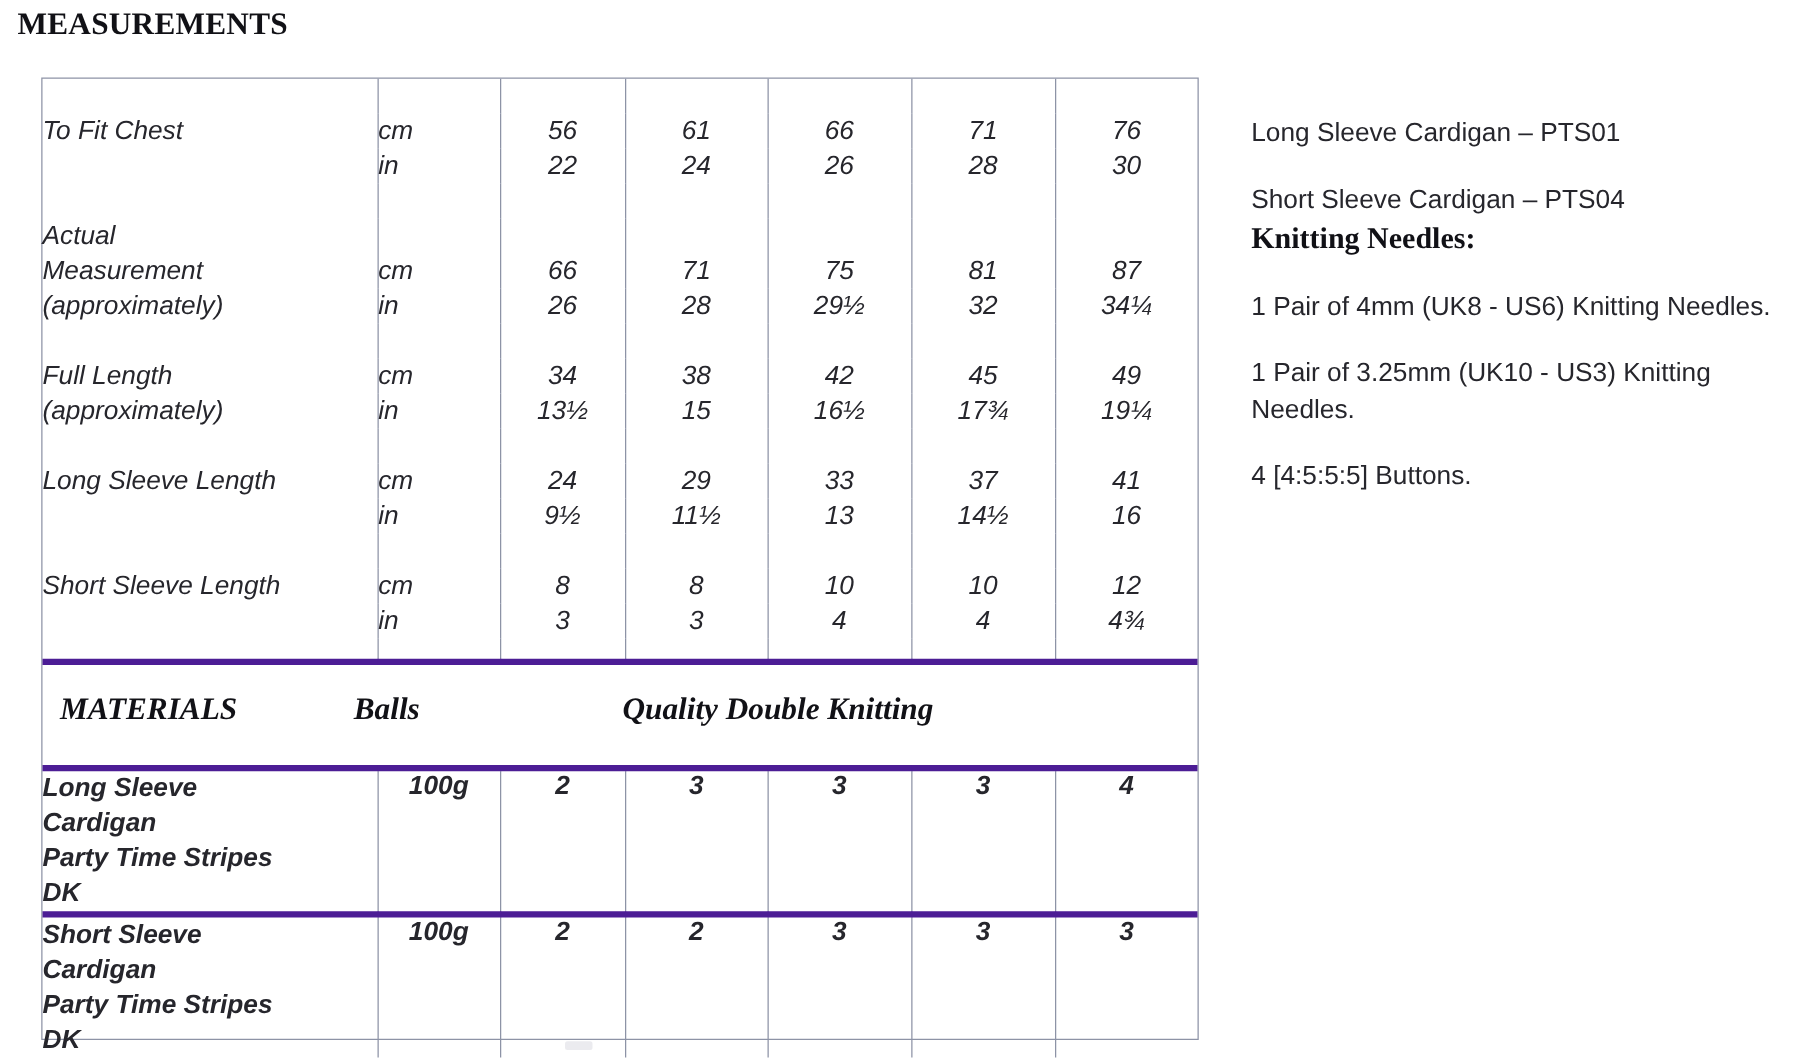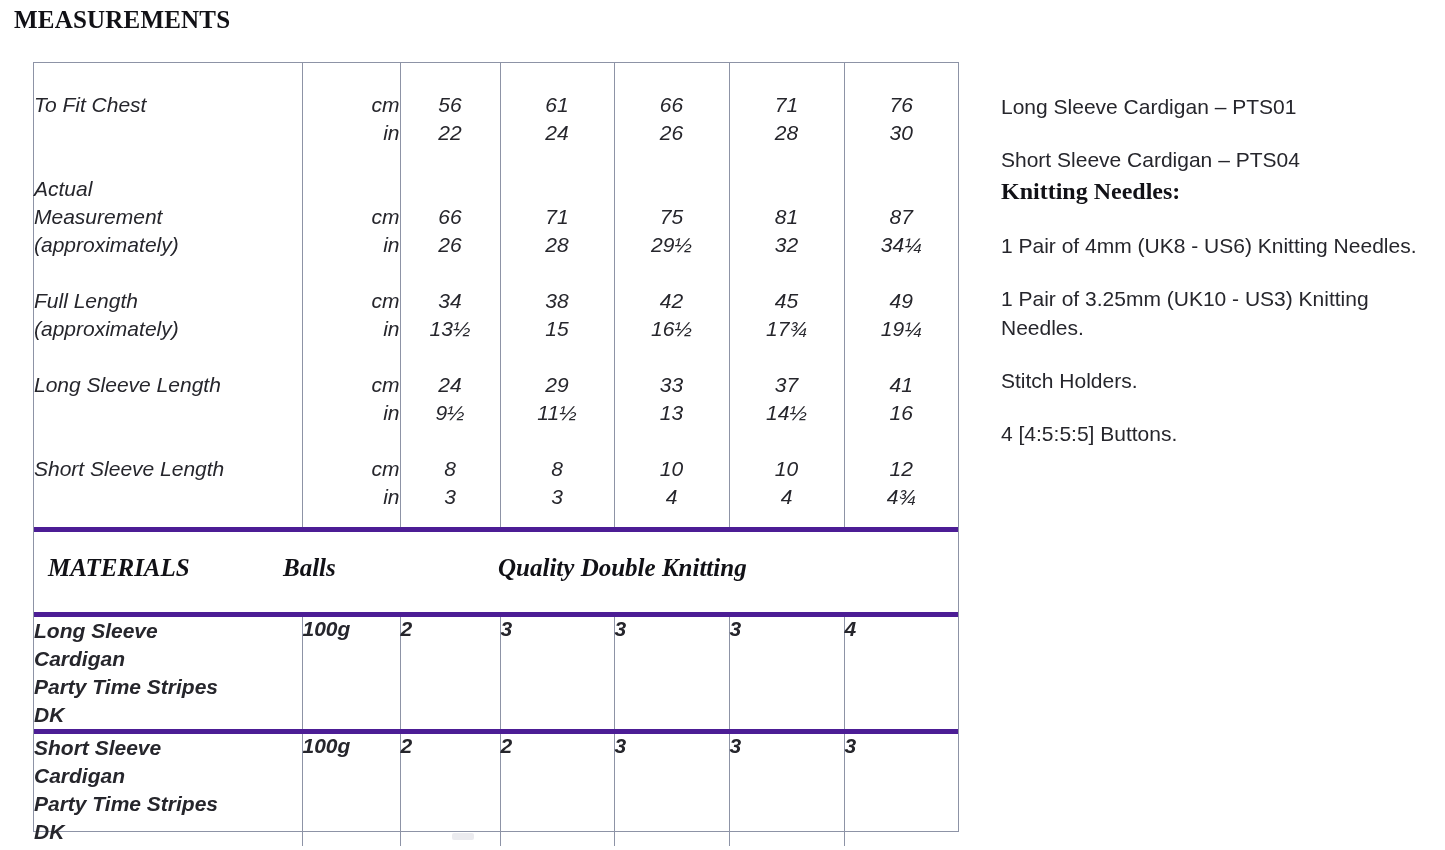--- a/index.html
+++ b/index.html
@@ -63,21 +63,21 @@
 
   .vline-l { border-left: 1px solid #8d93a6; }
   .hline-t { border-top: 5px solid #4c1d95; }
 
   
   .meas-cell {
     padding: 0 0 0 14px;
     line-height: 28px;
   }
   .meas-unit {
-    text-align: right;
+    text-align: left;
     line-height: 28px;
   }
   .meas-val {
     text-align: center;
     line-height: 28px;
   }
   .spacer-row td { height: 28px; }
 
   
   .mat-band {
@@ -104,21 +104,21 @@
     padding: 4px 0 6px 14px;
     font-weight: bold;
     font-size: 20px;
     line-height: 28px;
     color: #111116;
   }
   .prod-weight,
   .prod-num {
     font-weight: bold;
     font-size: 20px;
-    text-align: left;
+    text-align: center;
     vertical-align: bottom;
     padding-bottom: 8px;
     color: #111116;
   }
   .artifact {
     position: absolute;
     left: 418px;
     top: 770px;
     width: 22px;
     height: 7px;
@@ -365,15 +365,14 @@
   <div class="artifact"></div>
 </div>
 
 <div class="info-panel">
   <div class="info-line">Long Sleeve Cardigan – PTS01</div>
   <div class="info-line">Short Sleeve Cardigan – PTS04</div>
   <div class="info-gap"></div>
   <div class="info-head">Knitting Needles:</div>
   <div class="info-line">1 Pair of 4mm (UK8 - US6) Knitting Needles.</div>
   <div class="info-line">1 Pair of 3.25mm (UK10 - US3) Knitting Needles.</div>
-  <div class="info-line">Stitch Holders.</div>
   <div class="info-line">4 [4:5:5:5] Buttons.</div>
 </div>
 
 </body></html>

